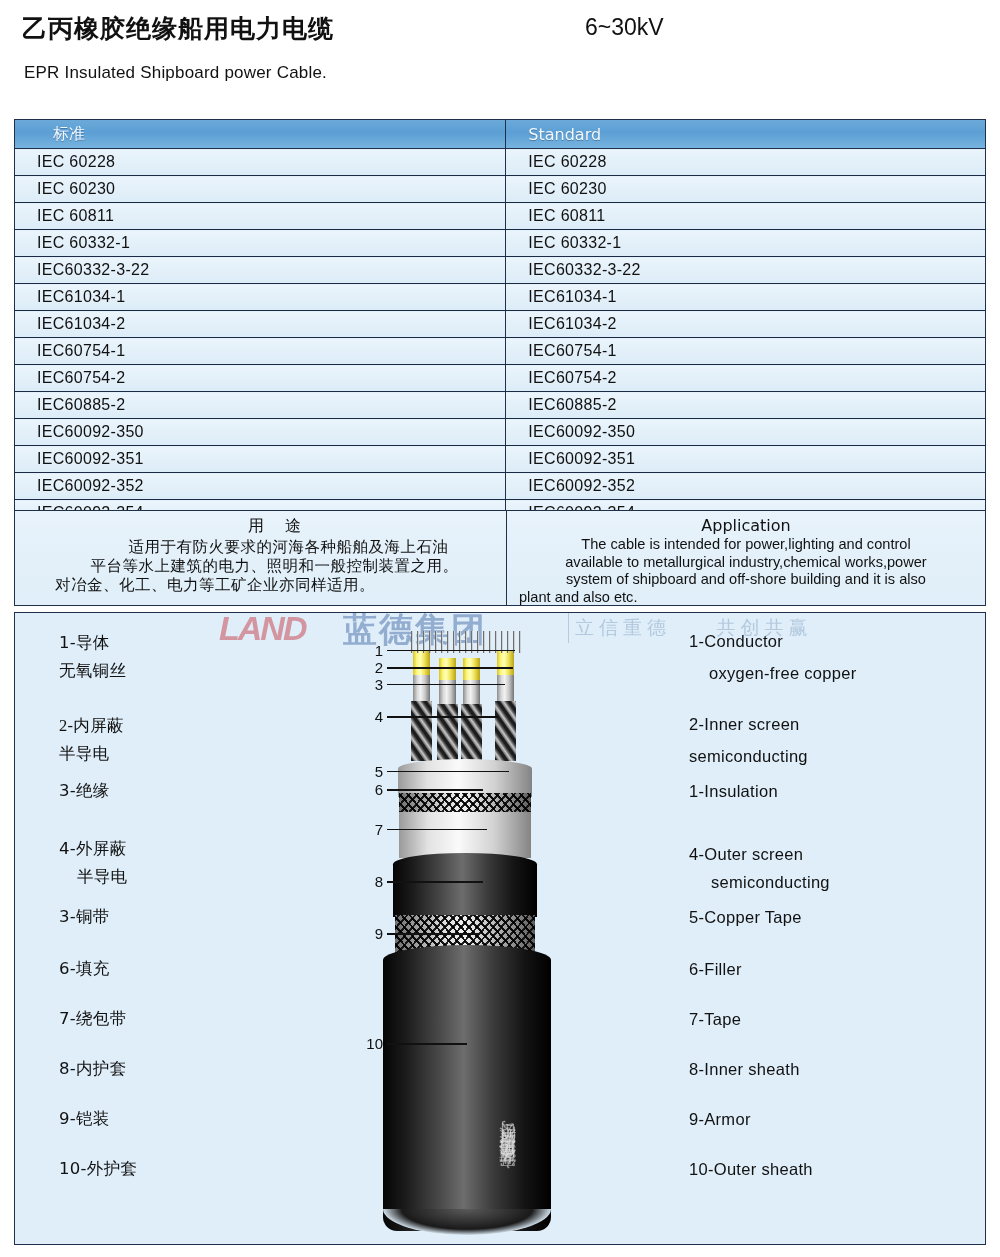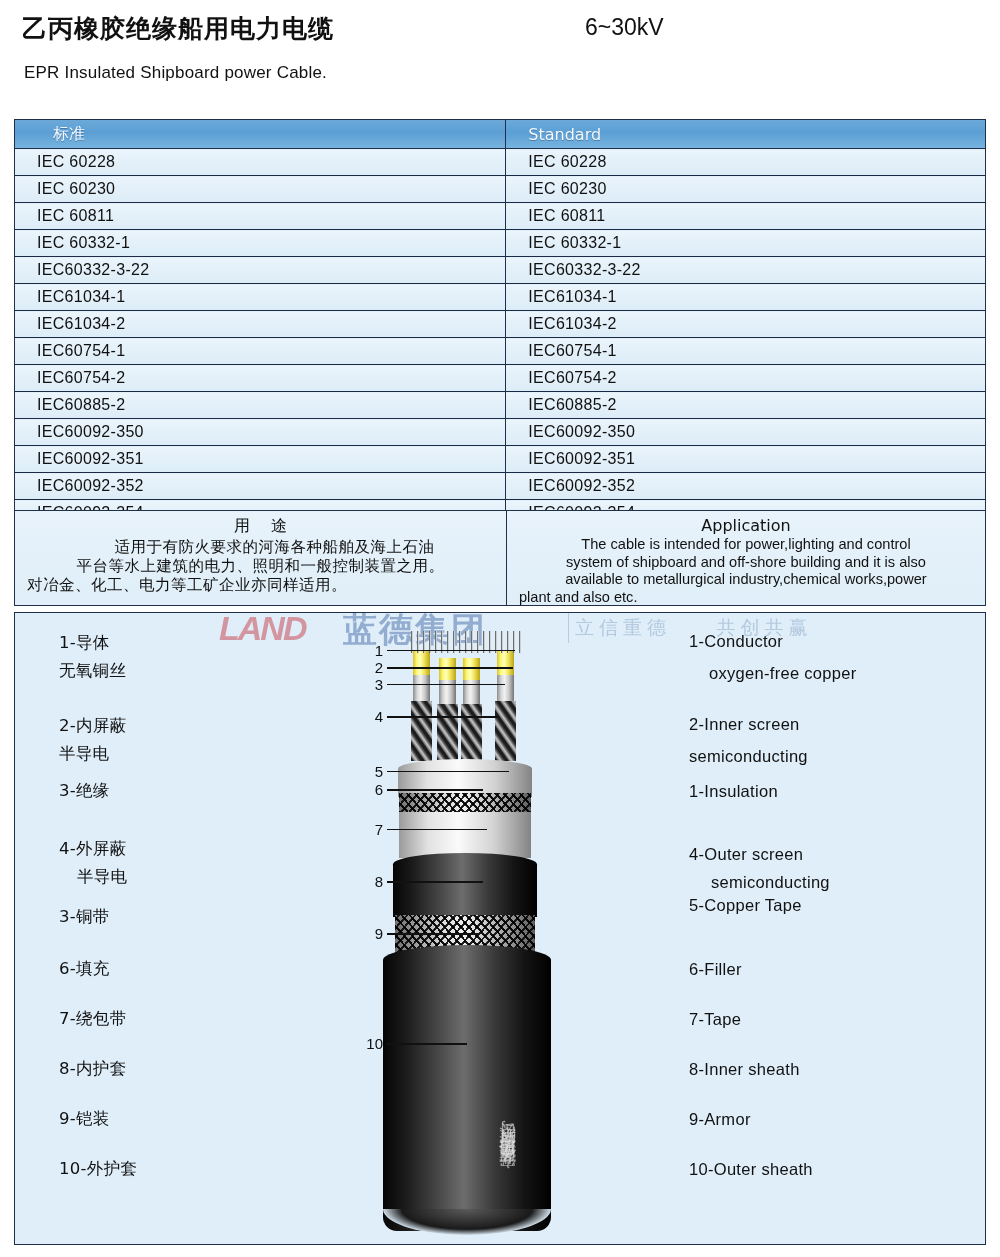--- a/index.html
+++ b/index.html
@@ -62,21 +62,21 @@
   }
   #std-table td.col2{border-left:1px solid #20304a;}
   #std-table tr:last-child td{border-bottom:none;}
   
   #app-block{
     position:absolute;left:14px;top:510px;width:972px;height:96px;
     border:1px solid #20304a;box-sizing:border-box;
     background:linear-gradient(to bottom,#e8f3fb 0%,#dfeef8 100%);
     display:flex;
   }
-  #app-cn{width:492px;box-sizing:border-box;border-right:1px solid #20304a;position:relative;}
+  #app-cn{width:492px;box-sizing:border-box;border-right:1px solid #20304a;position:relative;padding-left:28px;}
   #app-en{flex:1;box-sizing:border-box;position:relative;}
   .app-head{
     text-align:center;font-size:16px;margin-top:5px;
     font-family:"DejaVu Sans","Liberation Sans",sans-serif;
   }
   #app-cn .app-head{letter-spacing:8px;padding-left:8px;}
   #app-cn .app-body{
     font-family:"DejaVu Sans","Liberation Sans",sans-serif;
     font-size:15.5px;line-height:19px;text-align:center;
     margin:1px 6px 0 6px;letter-spacing:0.5px;
@@ -263,22 +263,22 @@
     <div class="app-body">
       <div style="text-indent:28px">适用于有防火要求的河海各种船舶及海上石油</div>
       <div>平台等水上建筑的电力、照明和一般控制装置之用。</div>
       <div style="text-align:left;padding-left:6px">对冶金、化工、电力等工矿企业亦同样适用。</div>
     </div>
   </div>
   <div id="app-en">
     <div class="app-head">Application</div>
     <div class="app-body">
       <div>The cable is intended for power,lighting and control</div>
+      <div>available to metallurgical industry,chemical works,power</div>
       <div>system of shipboard and off-shore building and it is also</div>
-      <div>available to metallurgical industry,chemical works,power</div>
       <div style="text-align:left;padding-left:4px">plant and also etc.</div>
     </div>
   </div>
 </div>
 
 <div id="diagram">
 
   <div id="watermark">
     <div id="wm-land">LAND</div>
     <div id="wm-cn">蓝德集团</div>
@@ -286,41 +286,41 @@
     <div id="wm-slogan">
       <span>立信重德</span>
       <span style="display:inline-block;width:26px"></span>
       <span>共创共赢</span>
     </div>
   </div>
 
   <div class="legend" id="legend-cn">
       <div class="leg-item" style="top: 22px; left: 0px;">1-导体</div>
       <div class="leg-sub" style="top: 50px; left: 0px;">无氧铜丝</div>
-      <div class="leg-item" style="top: 105px; left: 0px;">2-内屏蔽</div>
+      <div class="leg-item" style="top: 105px; left: 0px; font-family: Liberation Serif, serif;">2-内屏蔽</div>
       <div class="leg-sub" style="top: 133px; left: 0px;">半导电</div>
       <div class="leg-item" style="top: 170px; left: 0px;">3-绝缘</div>
       <div class="leg-item" style="top: 228px; left: 0px;">4-外屏蔽</div>
       <div class="leg-sub" style="top: 256px; left: 18px;">半导电</div>
       <div class="leg-item" style="top: 296px; left: 0px;">3-铜带</div>
       <div class="leg-item" style="top: 348px; left: 0px;">6-填充</div>
       <div class="leg-item" style="top: 398px; left: 0px;">7-绕包带</div>
       <div class="leg-item" style="top: 448px; left: 0px;">8-内护套</div>
       <div class="leg-item" style="top: 498px; left: 0px;">9-铠装</div>
       <div class="leg-item" style="top: 548px; left: 0px;">10-外护套</div>
     </div>
   <div class="legend" id="legend-en">
       <div class="leg-item" style="top: 20px; left: 0px;">1-Conductor</div>
       <div class="leg-sub" style="top: 52px; left: 20px;">oxygen-free  copper</div>
       <div class="leg-item" style="top: 103px; left: 0px;">2-Inner screen</div>
       <div class="leg-sub" style="top: 135px; left: 0px;">semiconducting</div>
       <div class="leg-item" style="top: 170px; left: 0px;">1-Insulation</div>
       <div class="leg-item" style="top: 233px; left: 0px;">4-Outer screen</div>
       <div class="leg-sub" style="top: 261px; left: 22px;">semiconducting</div>
-      <div class="leg-item" style="top: 284px; left: 0px;">5-Copper Tape</div>
+      <div class="leg-item" style="top: 296px; left: 0px;">5-Copper Tape</div>
       <div class="leg-item" style="top: 348px; left: 0px;">6-Filler</div>
       <div class="leg-item" style="top: 398px; left: 0px;">7-Tape</div>
       <div class="leg-item" style="top: 448px; left: 0px;">8-Inner sheath</div>
       <div class="leg-item" style="top: 498px; left: 0px;">9-Armor</div>
       <div class="leg-item" style="top: 548px; left: 0px;">10-Outer sheath</div>
     </div>
 
   <div id="cable">
 
     <div class="core">

